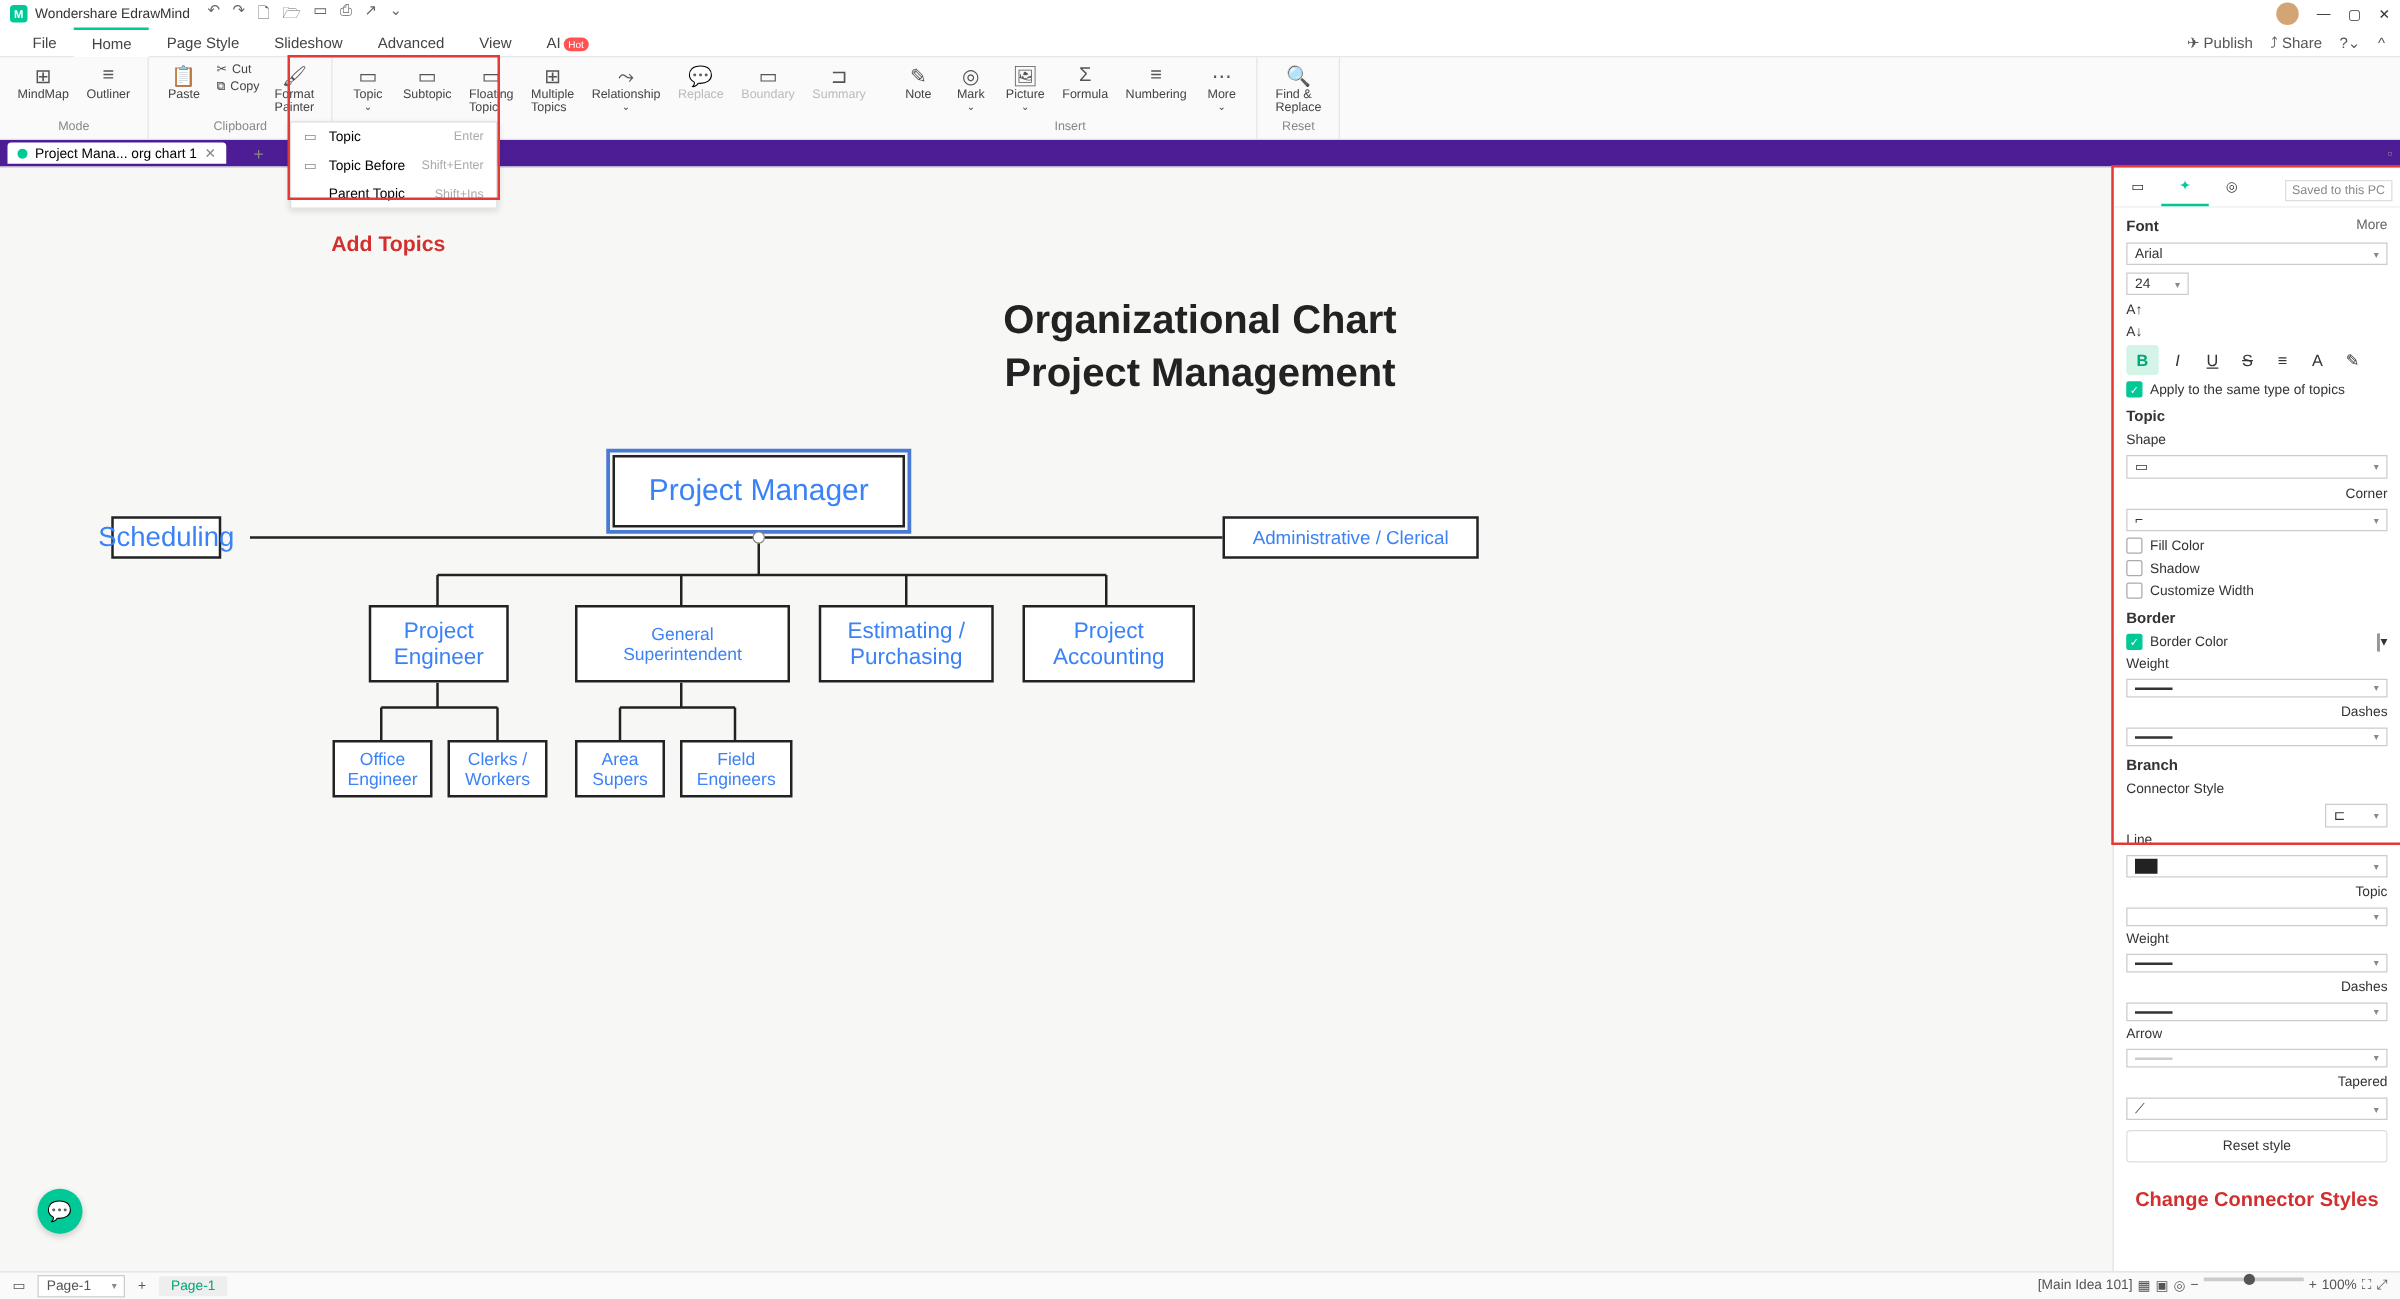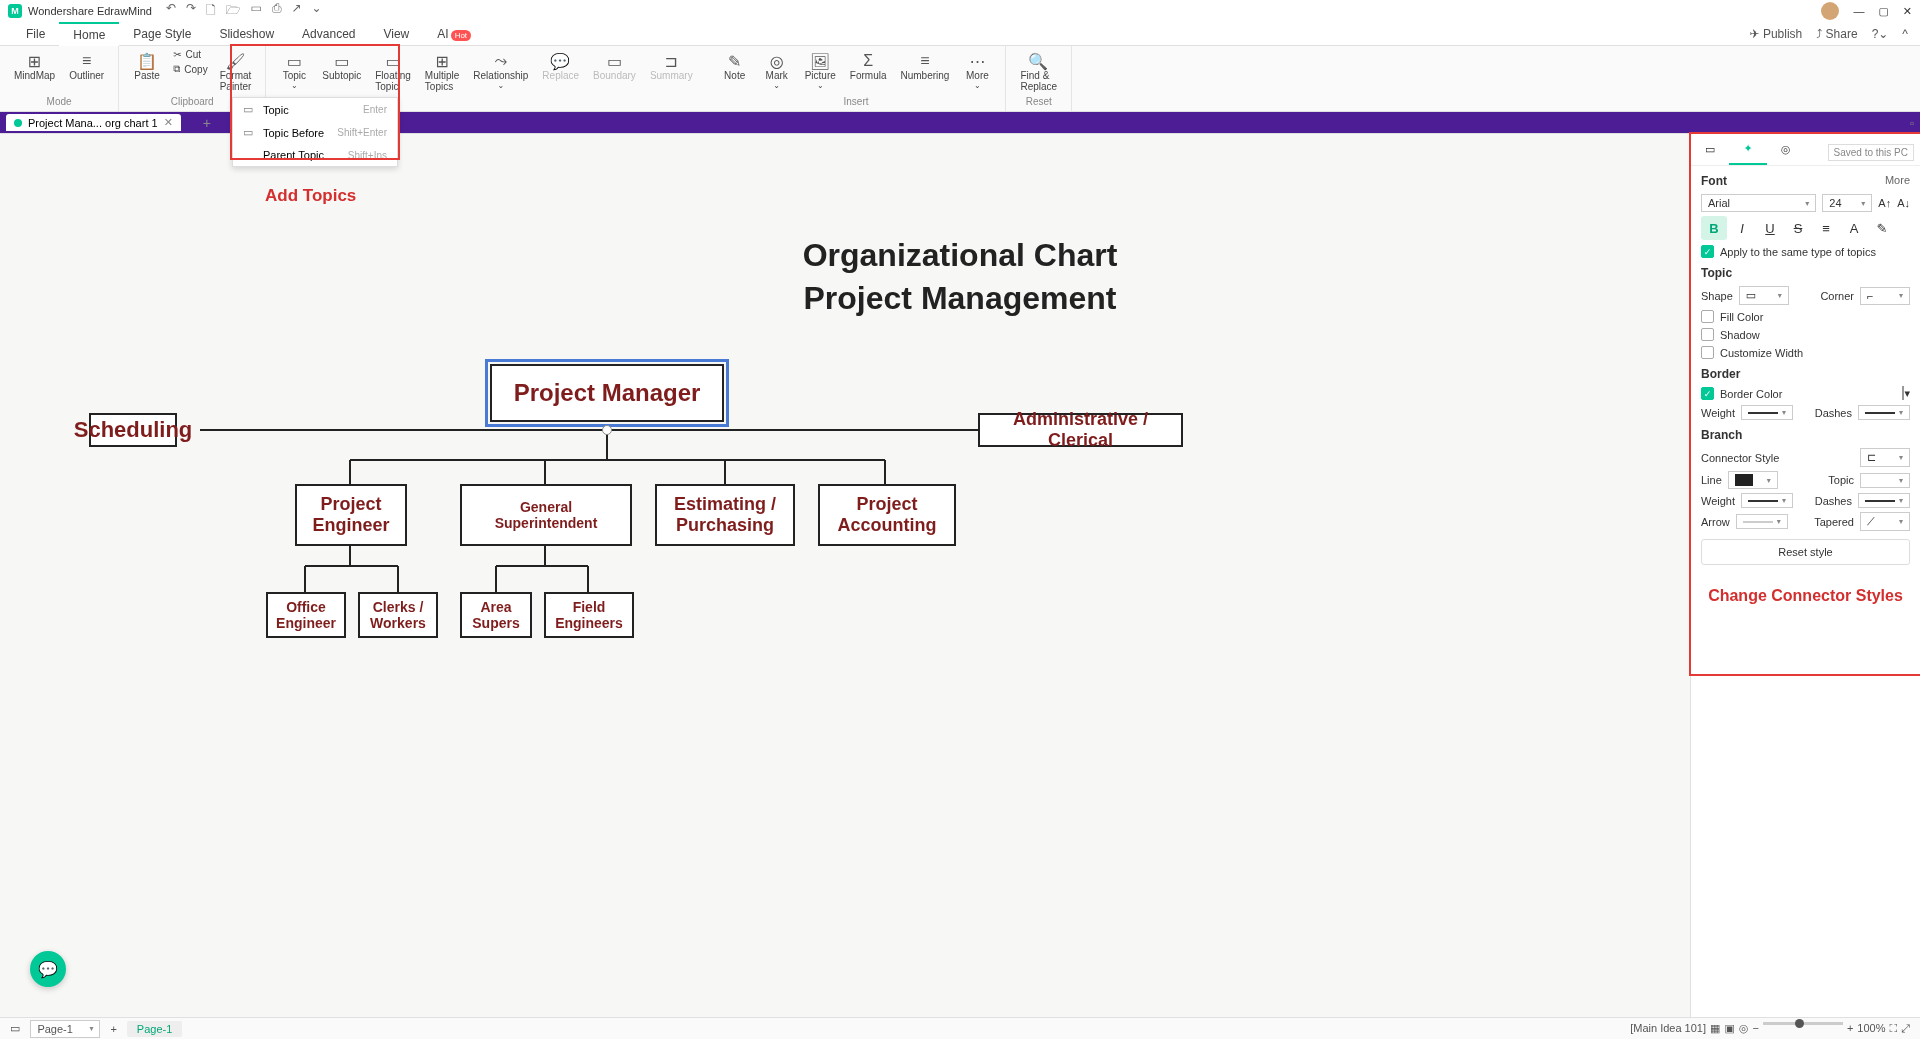--- a/index.html
+++ b/index.html
@@ -40,35 +40,35 @@
 
 
 .tabstrip { height: 22px; display: flex; align-items: center; padding: 0 6px; gap: 16px; font-size: 11px; background: #4c1d95; border-bottom: 1px solid #e0e0e0; justify-content: flex-end; }
 .doctab { display: flex; align-items: center; gap: 6px; padding: 2px 8px; background: #fff; border-radius: 3px 3px 0 0; }
 .doctab .dot { width: 8px; height: 8px; border-radius: 50%; background: #00c896; }
 
 
 .canvas { position: relative; height: calc(1039px - 22px - 24px - 66px - 22px - 22px); background: #f7f7f5; overflow: hidden; }
 .annot1 { position: absolute; left: 265px; top: 52px; color: #d32f2f; font-weight: 700; font-size: 17px; }
 .chart-title { position: absolute; left: 50%; top: 100px; transform: translateX(-50%); text-align: center; font-size: 32px; font-weight: 700; color: #222; line-height: 1.35; }
-.node { position: absolute; border: 2px solid #222; background: #fff; display: flex; align-items: center; justify-content: center; text-align: center; font-weight: 700; color: #7f1d1d; padding: 6px 10px; }
+.node { position: absolute; border: 2px solid #222; background: #fff; display: flex; align-items: center; justify-content: center; text-align: center; font-weight: 400; color: #3b82f6; padding: 6px 10px; }
 .node.selected { outline: 3px solid #4a7bd4; outline-offset: 2px; }
 .handle { position: absolute; width: 10px; height: 10px; border: 1px solid #888; background: #fff; border-radius: 50%; }
 .fab { position: absolute; left: 30px; bottom: 30px; width: 36px; height: 36px; border-radius: 50%; background: #00c896; display: flex; align-items: center; justify-content: center; color: #fff; font-size: 16px; box-shadow: 0 2px 6px rgba(0,0,0,.2); }
 
 
 .rpanel { position: absolute; right: 0; top: 134px; width: 230px; bottom: 22px; background: #fff; border-left: 1px solid #e0e0e0; padding: 8px 10px; font-size: 11px; color: #333; }
 .rpanel .redbox2 { position: absolute; inset: -2px -2px auto -2px; height: 544px; border: 2.5px solid #e53935; pointer-events: none; }
 .rpanel .tabs { display: flex; gap: 0; border-bottom: 1px solid #eee; margin: -8px -10px 8px; }
 .rpanel .tabs .t { flex: none; padding: 8px 14px; display: flex; align-items: center; justify-content: center; cursor: pointer; }
 .rpanel .tabs .t.active { border-bottom: 2px solid #00c896; color: #00c896; }
 .rpanel .saved { position: absolute; right: 6px; top: 10px; font-size: 10px; color: #888; background: #fff; border: 1px solid #ddd; padding: 2px 5px; }
 .sec-title { font-weight: 700; font-size: 12px; margin: 8px 0 6px; }
 .more { float: right; font-weight: 400; color: #666; font-size: 11px; }
-.ctrlrow { display: flex; align-items: center; gap: 6px; margin: 4px 0; }
+.ctrlrow { display: flex; gap: 6px; margin: 4px 0; flex-direction: column; }
 .sel { border: 1px solid #ccc; padding: 2px 6px; font-size: 11px; background: #fff; display: flex; align-items: center; gap: 4px; min-width: 50px; }
 .sel .dd { margin-left: auto; font-size: 8px; color: #888; }
 .fmtbar { display: flex; gap: 2px; margin: 4px 0; }
 .fmtbtn { width: 26px; height: 24px; display: flex; align-items: center; justify-content: center; border-radius: 3px; cursor: pointer; font-size: 13px; }
 .fmtbtn.on { background: #d4f4e8; color: #00a878; font-weight: 700; }
 .chk { display: flex; align-items: center; gap: 6px; margin: 5px 0; }
 .chkbox { width: 13px; height: 13px; border: 1px solid #aaa; border-radius: 2px; display: inline-flex; align-items: center; justify-content: center; font-size: 9px; }
 .chkbox.on { background: #00c896; border-color: #00c896; color: #fff; }
 .swatch { width: 40px; height: 16px; background: #222; border: 1px solid #999; }
 .linestyle { width: 30px; height: 2px; background: #333; }
@@ -303,21 +303,21 @@
     </g>
   </svg>
 
   <div class="node selected" style="left:490px;top:230px;width:234px;height:58px;font-size:24px">
       <span>Project Manager</span>
     </div>
   <div class="handle" style="left:602px;top:291px"></div>
   <div class="node" style="left:89px;top:279px;width:88px;height:34px;font-size:22px">
       <span>Scheduling</span>
     </div>
-  <div class="node" style="left:978px;top:279px;width:205px;height:34px;font-size:18px">
+  <div class="node" style="left:978px;top:279px;width:205px;height:34px;font-size:15px">
       <span>Administrative / Clerical</span>
     </div>
   <div class="node" style="left:295px;top:350px;width:112px;height:62px;font-size:18px;white-space:pre-line"><span>Project
 Engineer</span></div>
   <div class="node" style="left:460px;top:350px;width:172px;height:62px;font-size:14px;white-space:pre-line"><span>General
 Superintendent</span></div>
   <div class="node" style="left:655px;top:350px;width:140px;height:62px;font-size:18px;white-space:pre-line"><span>Estimating /
 Purchasing</span></div>
   <div class="node" style="left:818px;top:350px;width:138px;height:62px;font-size:18px;white-space:pre-line"><span>Project
 Accounting</span></div>

